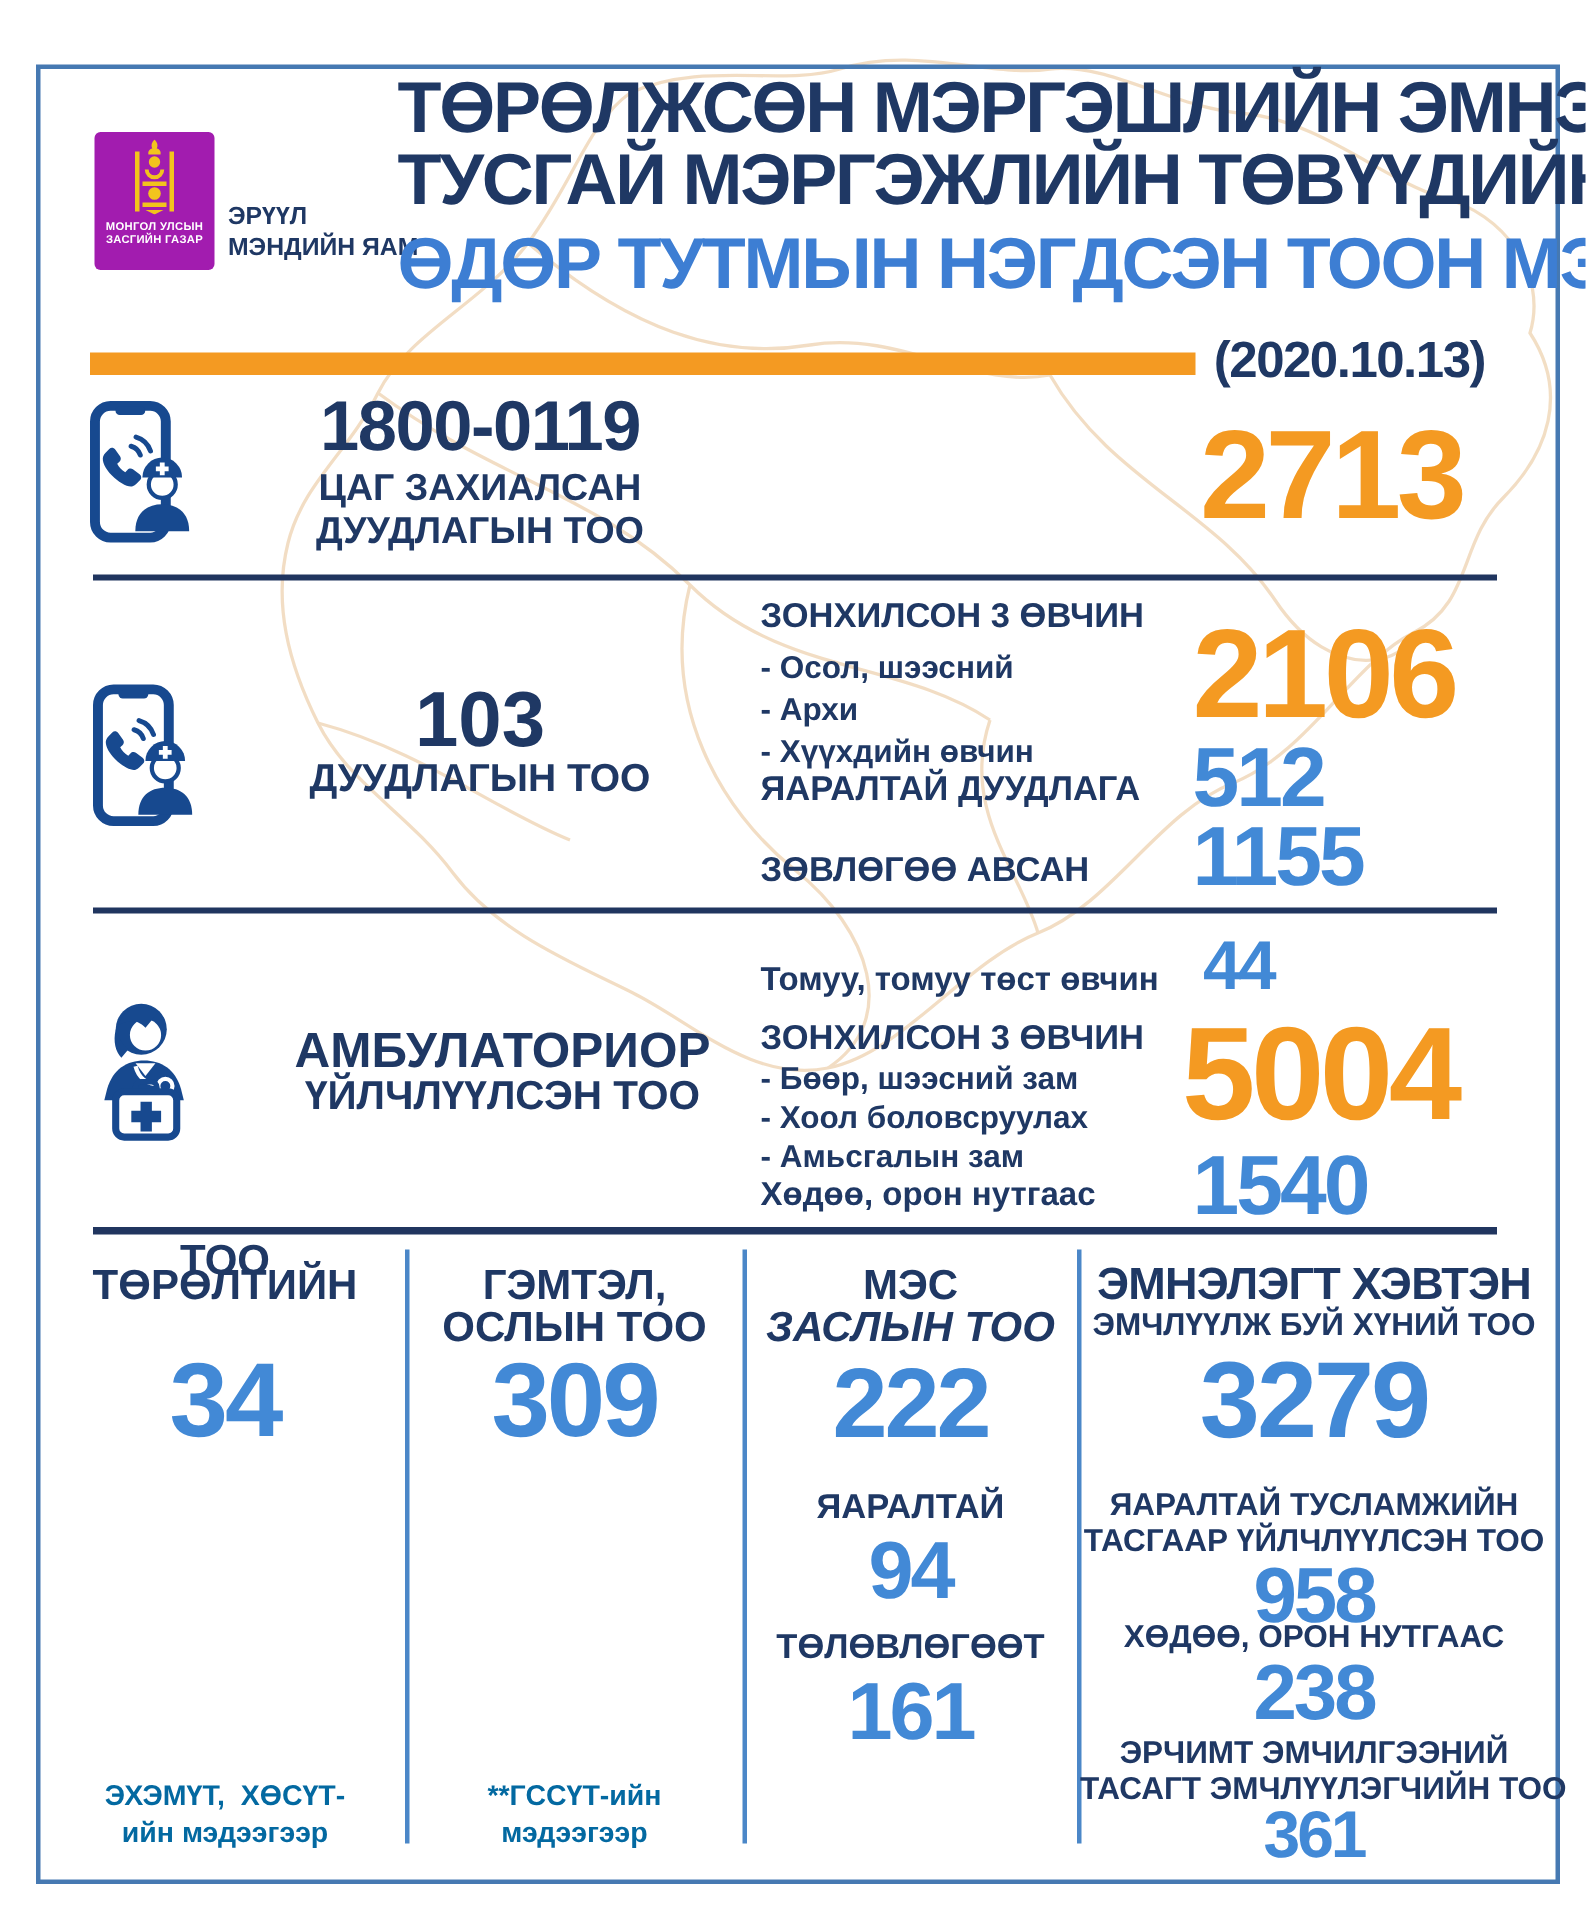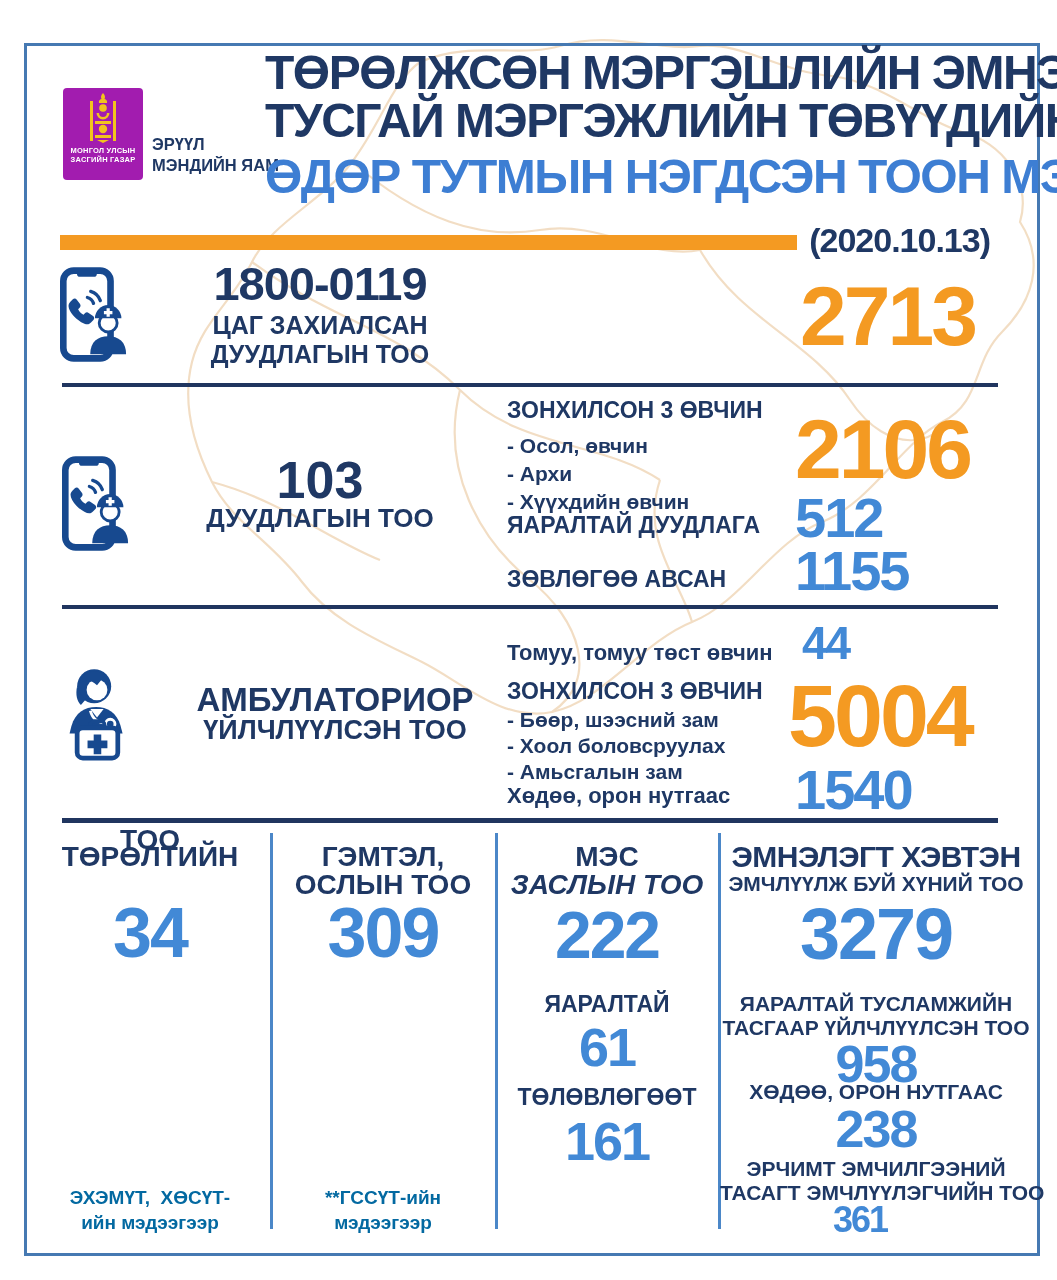--- a/index.html
+++ b/index.html
@@ -112,21 +112,21 @@
     <path d="M15.3 3.5 h3.4 v2.8 h2.8 v3.4 h-2.8 v2.8 h-3.4 v-2.8 h-2.8 v-3.4 h2.8 z" fill="#ffffff"></path>
     <path d="M-2 52 c0 -13 8 -19 19 -19 s19 6 19 19 z" fill="#17498f"></path>
   </g>
 </svg>
 
 <div class="abs navy c fg" style="left:180px;top:454px;width:280px;font-size:52px;">103</div>
 <div class="abs navy c fg" style="left:180px;top:505px;width:280px;font-size:26px;">ДУУДЛАГЫН ТОО</div>
 
 <div class="abs navy fg" style="left:507px;top:399px;font-size:23px;">ЗОНХИЛСОН 3 ӨВЧИН</div>
 <div class="abs navy bullets fg" style="left:507px;top:432px;font-size:21px;">
-  <div>- Осол, өвчин</div>
+  <div>- Осол, шээсний</div>
   <div>- Архи</div>
   <div>- Хүүхдийн өвчин</div>
 </div>
 <div class="abs navy fg" style="left:507px;top:514px;font-size:23px;">ЯАРАЛТАЙ ДУУДЛАГА</div>
 <div class="abs navy fg" style="left:507px;top:568px;font-size:23px;">ЗӨВЛӨГӨӨ АВСАН</div>
 
 <div class="abs org bignum fg" style="left:795px;top:407px;font-size:84px;">2106</div>
 <div class="abs blue num fg" style="left:795px;top:490px;font-size:56px;">512</div>
 <div class="abs blue num fg" style="left:795px;top:543px;font-size:56px;">1155</div>
 
@@ -177,27 +177,27 @@
 <div class="abs navy c fg" style="left:272px;top:843px;width:222px;font-size:28px;">ГЭМТЭЛ,</div>
 <div class="abs navy c fg" style="left:272px;top:871px;width:222px;font-size:28px;">ОСЛЫН ТОО</div>
 <div class="abs blue c num fg" style="left:272px;top:898px;width:222px;font-size:70px;">309</div>
 <div class="abs foot c fg" style="left:272px;top:1188px;width:222px;font-size:19px;">**ГССҮТ-ийн</div>
 <div class="abs foot c fg" style="left:272px;top:1213px;width:222px;font-size:19px;">мэдээгээр</div>
 
 <div class="abs navy c fg" style="left:497px;top:843px;width:220px;font-size:28px;">МЭС</div>
 <div class="abs navy c fg" style="left:497px;top:871px;width:220px;font-size:28px;font-style:italic;">ЗАСЛЫН ТОО</div>
 <div class="abs blue c num fg" style="left:497px;top:902px;width:220px;font-size:66px;">222</div>
 <div class="abs navy c fg" style="left:497px;top:993px;width:220px;font-size:23px;">ЯАРАЛТАЙ</div>
-<div class="abs blue c num fg" style="left:497px;top:1020px;width:220px;font-size:54px;">61</div>
+<div class="abs blue c num fg" style="left:497px;top:1020px;width:220px;font-size:54px;">94</div>
 <div class="abs navy c fg" style="left:497px;top:1086px;width:220px;font-size:23px;">ТӨЛӨВЛӨГӨӨТ</div>
 <div class="abs blue c num fg" style="left:497px;top:1114px;width:220px;font-size:54px;">161</div>
 
 <div class="abs navy c fg" style="left:720px;top:842px;width:312px;font-size:30px;letter-spacing:-0.5px;">ЭМНЭЛЭГТ ХЭВТЭН</div>
 <div class="abs navy c fg" style="left:720px;top:873px;width:312px;font-size:21px;">ЭМЧЛҮҮЛЖ БУЙ ХҮНИЙ ТОО</div>
 <div class="abs blue c num fg" style="left:720px;top:898px;width:312px;font-size:72px;">3279</div>
 <div class="abs navy c fg" style="left:720px;top:993px;width:312px;font-size:21px;">ЯАРАЛТАЙ ТУСЛАМЖИЙН</div>
 <div class="abs navy c fg" style="left:720px;top:1017px;width:312px;font-size:21px;">ТАСГААР ҮЙЛЧЛҮҮЛСЭН ТОО</div>
 <div class="abs blue c num fg" style="left:720px;top:1038px;width:312px;font-size:52px;">958</div>
 <div class="abs navy c fg" style="left:720px;top:1081px;width:312px;font-size:21px;">ХӨДӨӨ, ОРОН НУТГААС</div>
 <div class="abs blue c num fg" style="left:720px;top:1103px;width:312px;font-size:52px;">238</div>
 <div class="abs navy c fg" style="left:720px;top:1158px;width:312px;font-size:21px;">ЭРЧИМТ ЭМЧИЛГЭЭНИЙ</div>
 <div class="abs navy c fg" style="left:720px;top:1182px;width:312px;font-size:21px;">ТАСАГТ ЭМЧЛҮҮЛЭГЧИЙН ТОО</div>
-<div class="abs blue c num fg" style="left:704px;top:1202px;width:312px;font-size:36px;">361</div>
+<div class="abs blue c num fg" style="left:720px;top:1202px;width:312px;font-size:44px;">361</div>
 
 </body></html>

